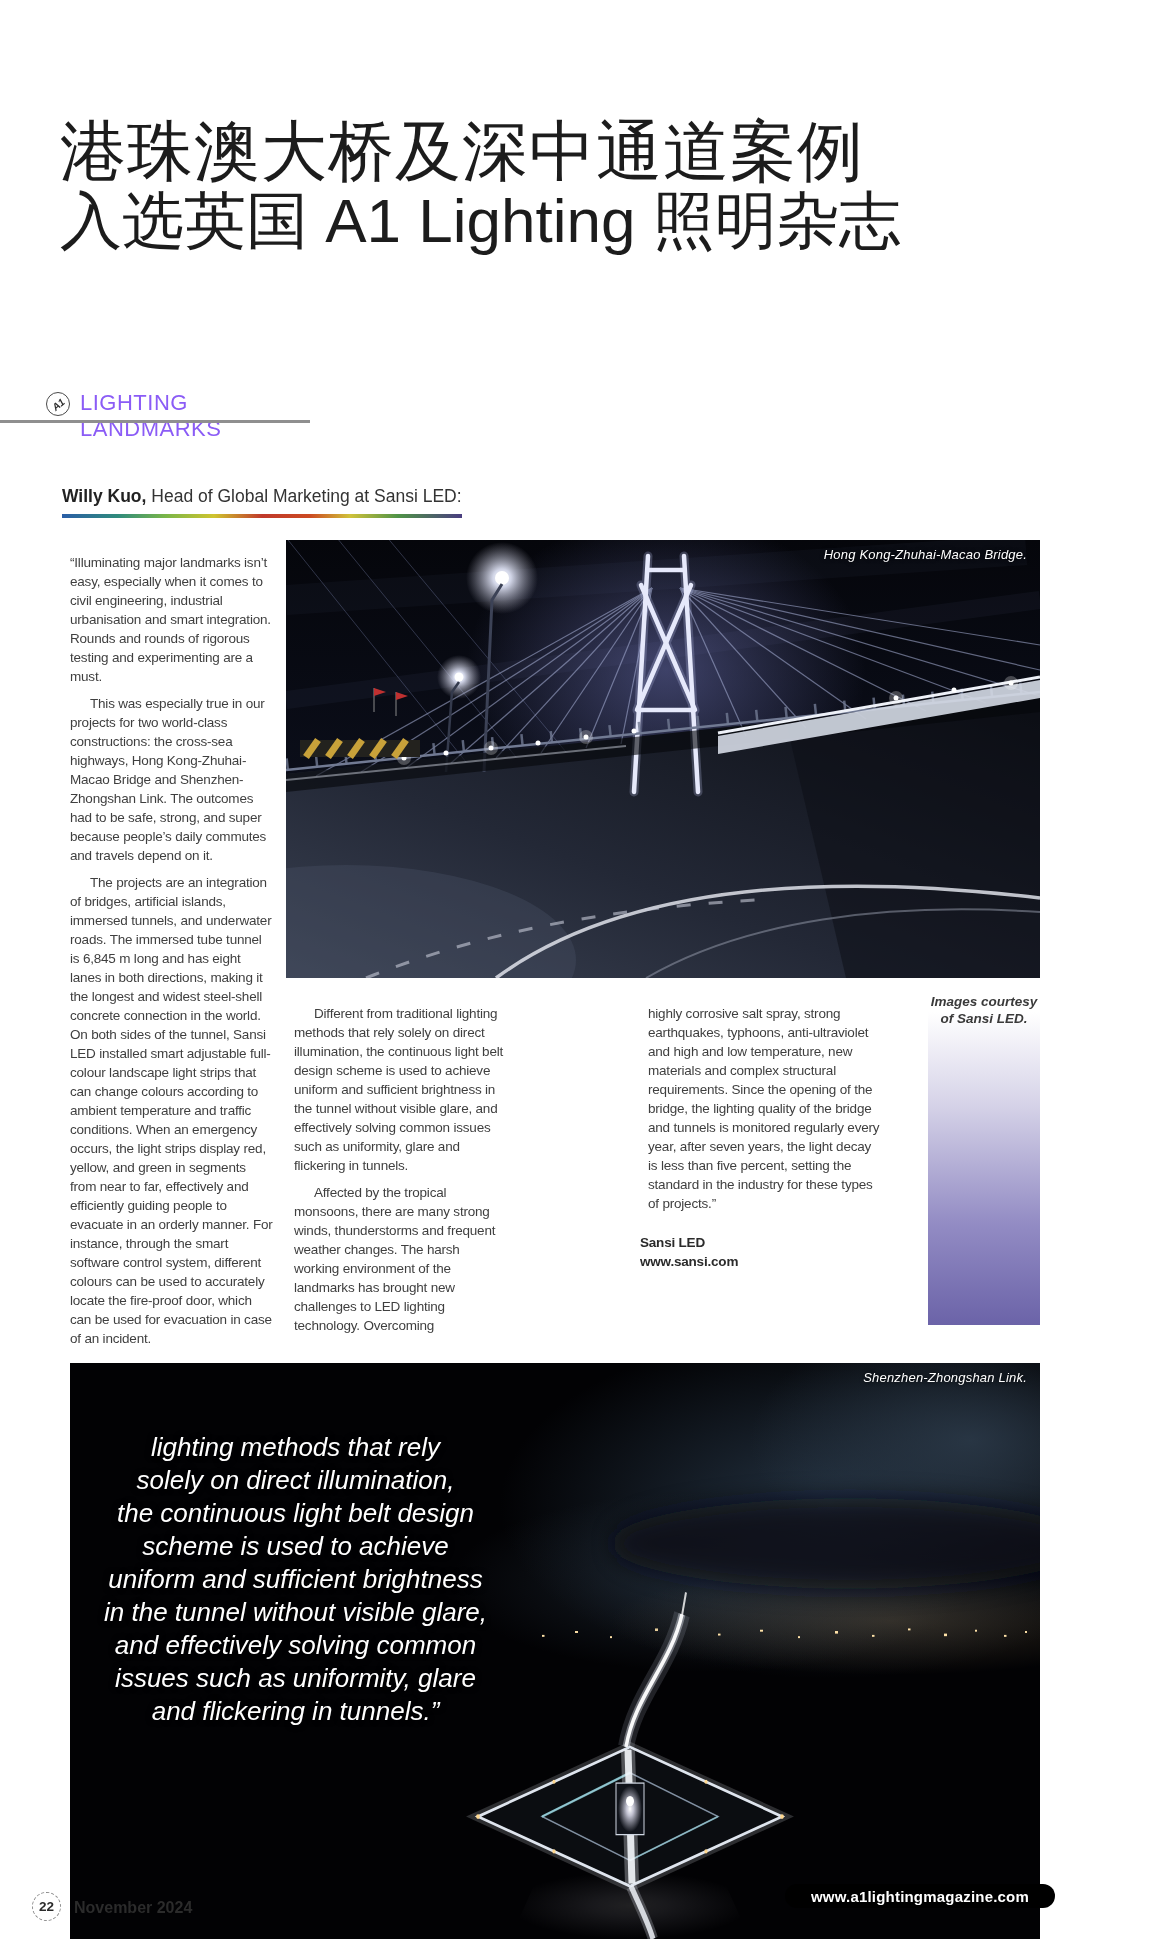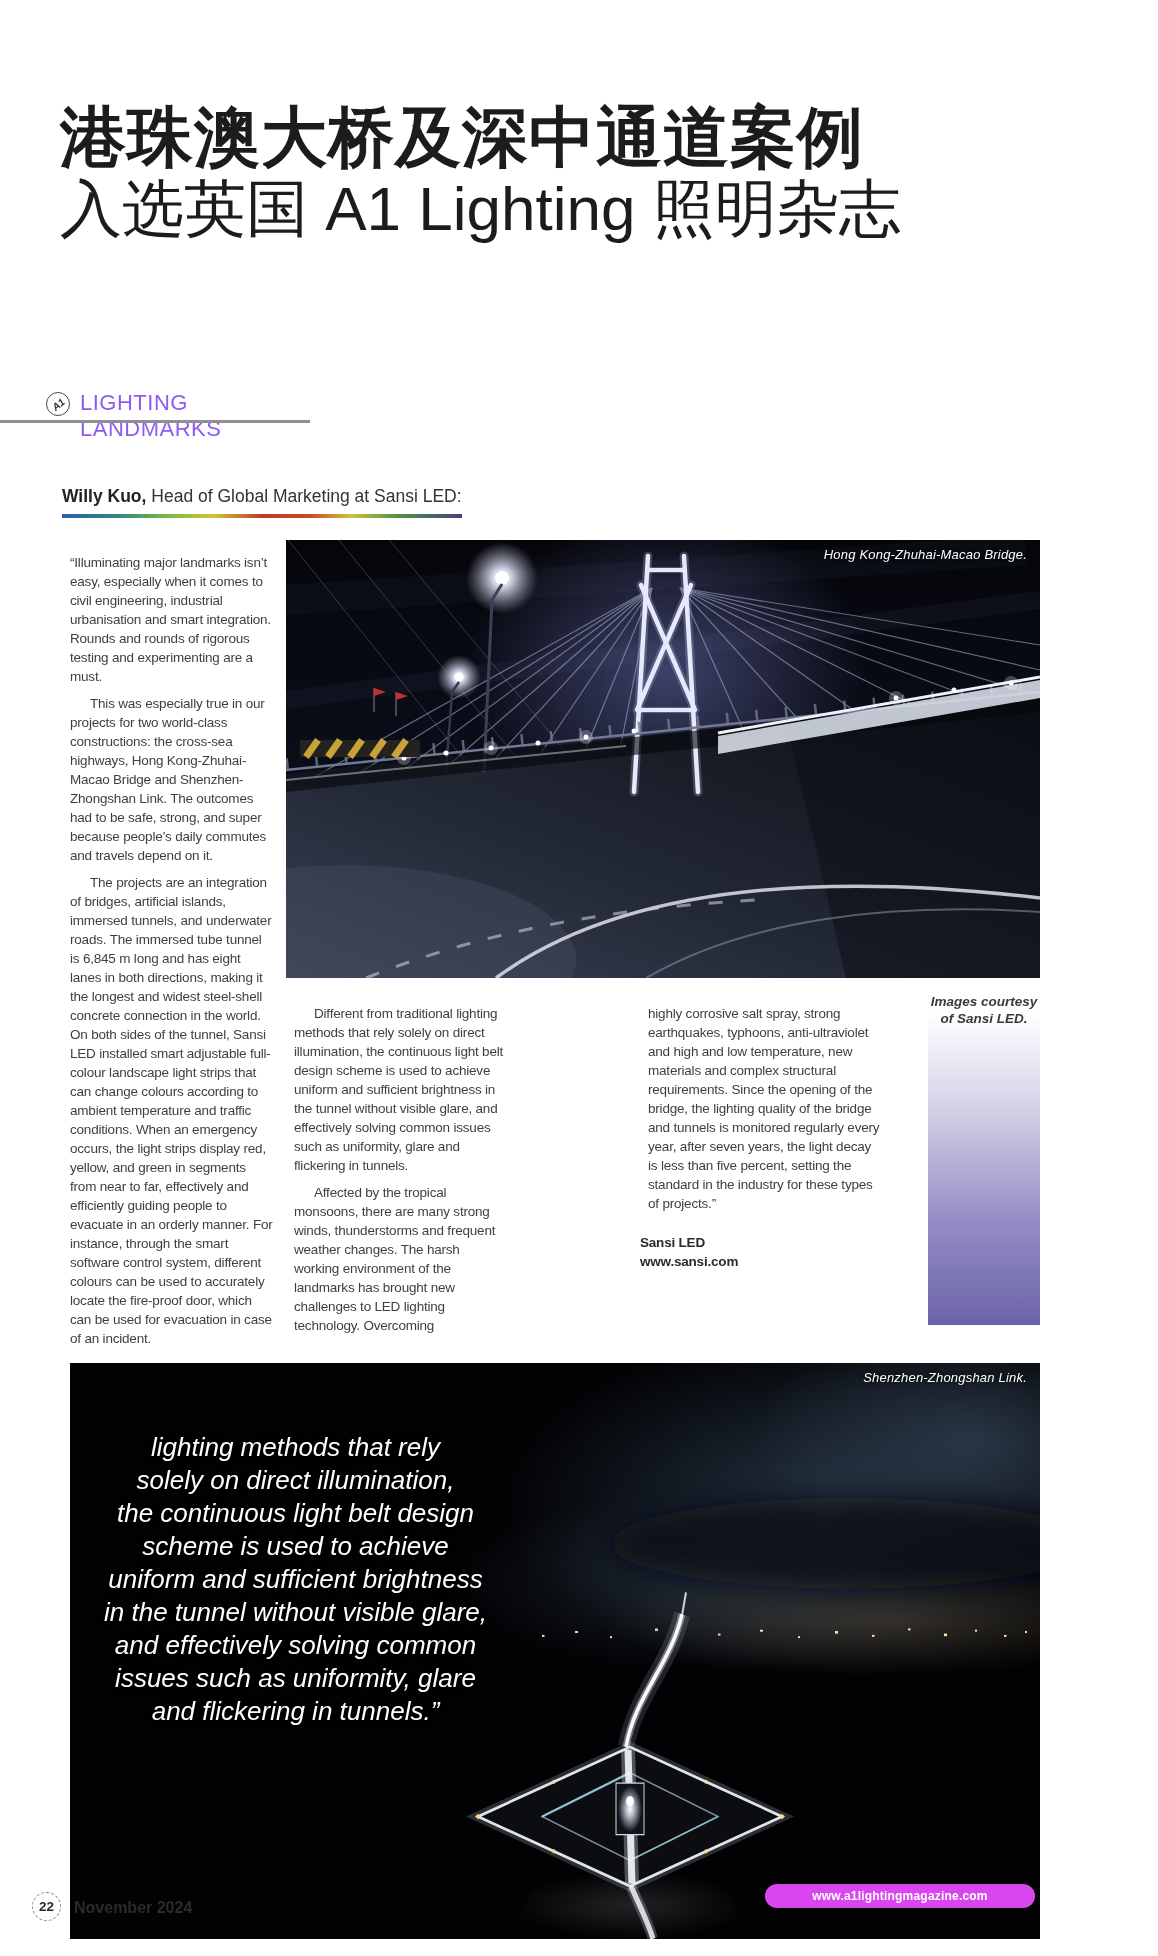--- a/index.html
+++ b/index.html
@@ -2,23 +2,23 @@
 <html><head>
 <meta charset="utf-8">
 <style>
   html,body{margin:0;padding:0;background:#e8e8e8;}
   .page{
     position:relative; width:1158px; height:1956px; background:#ffffff;
     font-family:"Liberation Sans", sans-serif; overflow:hidden; margin:0 auto;
     color:#3f3f3f;
   }
   
-  .title1{position:absolute; left:60px; top:98px; font-size:66px; line-height:1.2;
-    font-weight:700; color:#1c1c1c; letter-spacing:1px; white-space:nowrap;}
-  .title2{position:absolute; left:60px; top:172px; font-size:62px; line-height:1.2;
+  .title1{position:absolute; left:60px; top:112px; font-size:66px; line-height:1.2;
+    font-weight:400; color:#1c1c1c; letter-spacing:1px; white-space:nowrap;}
+  .title2{position:absolute; left:60px; top:184px; font-size:62px; line-height:1.2;
     font-weight:400; color:#1c1c1c; white-space:nowrap;}
   
   .section-row{position:absolute; left:0; top:390px; width:310px; height:32px;}
   .section-underline{position:absolute; left:0; top:420px; width:310px; height:2.5px; background:#8f8f8f;}
   .a1-badge{position:absolute; left:46px; top:2px; width:22px; height:22px; border:1.6px solid #4a4a4a;
     border-radius:50%; background:#fff; display:flex; align-items:center; justify-content:center;}
   .a1-badge span{display:block; font-size:10px; font-weight:900; color:#2e2e2e; transform:rotate(-40deg); font-style:italic;}
   .section-label{position:absolute; left:80px; top:0; font-size:22px; color:#8b5cf6; letter-spacing:0.5px;}
   
   .byline{position:absolute; left:62px; top:486px; font-size:17.5px; color:#333;}
@@ -48,23 +48,23 @@
     font-size:13.5px; line-height:17px; font-style:italic; font-weight:600; color:#3a3a3a;}
   
   .island-quote{position:absolute; left:8px; top:68px; width:435px; z-index:3;
     text-align:center; color:#ffffff; font-style:italic; font-size:26px; line-height:33px;
     text-shadow:0 0 6px rgba(0,0,0,.8); font-weight:400;}
   
   .page-circle{position:absolute; left:32px; top:1892px; width:27px; height:27px;
     border:1.6px dashed #8a8a8a; border-radius:50%; display:flex; align-items:center; justify-content:center;
     font-size:13.5px; font-weight:700; color:#2b2b2b;}
   .footer-issue{position:absolute; left:74px; top:1899px; font-size:16px; font-weight:700; color:#2b2b2b;}
-  .footer-pill{position:absolute; left:765px; top:1884px; width:270px; height:24px; background:#d946ef;
+  .footer-pill{position:absolute; left:785px; top:1884px; width:270px; height:24px; background:#000000;
     border-radius:13px; display:flex; align-items:center; justify-content:center;
-    color:#ffffff; font-weight:700; font-size:12px; letter-spacing:0.2px;}
+    color:#ffffff; font-weight:700; font-size:15px; letter-spacing:0.2px;}
 </style>
 </head>
 <body>
 
 <div class="page">
 
   <div class="title1">港珠澳大桥及深中通道案例</div>
   <div class="title2">入选英国 A1 Lighting 照明杂志</div>
 
   <div class="section-row">

